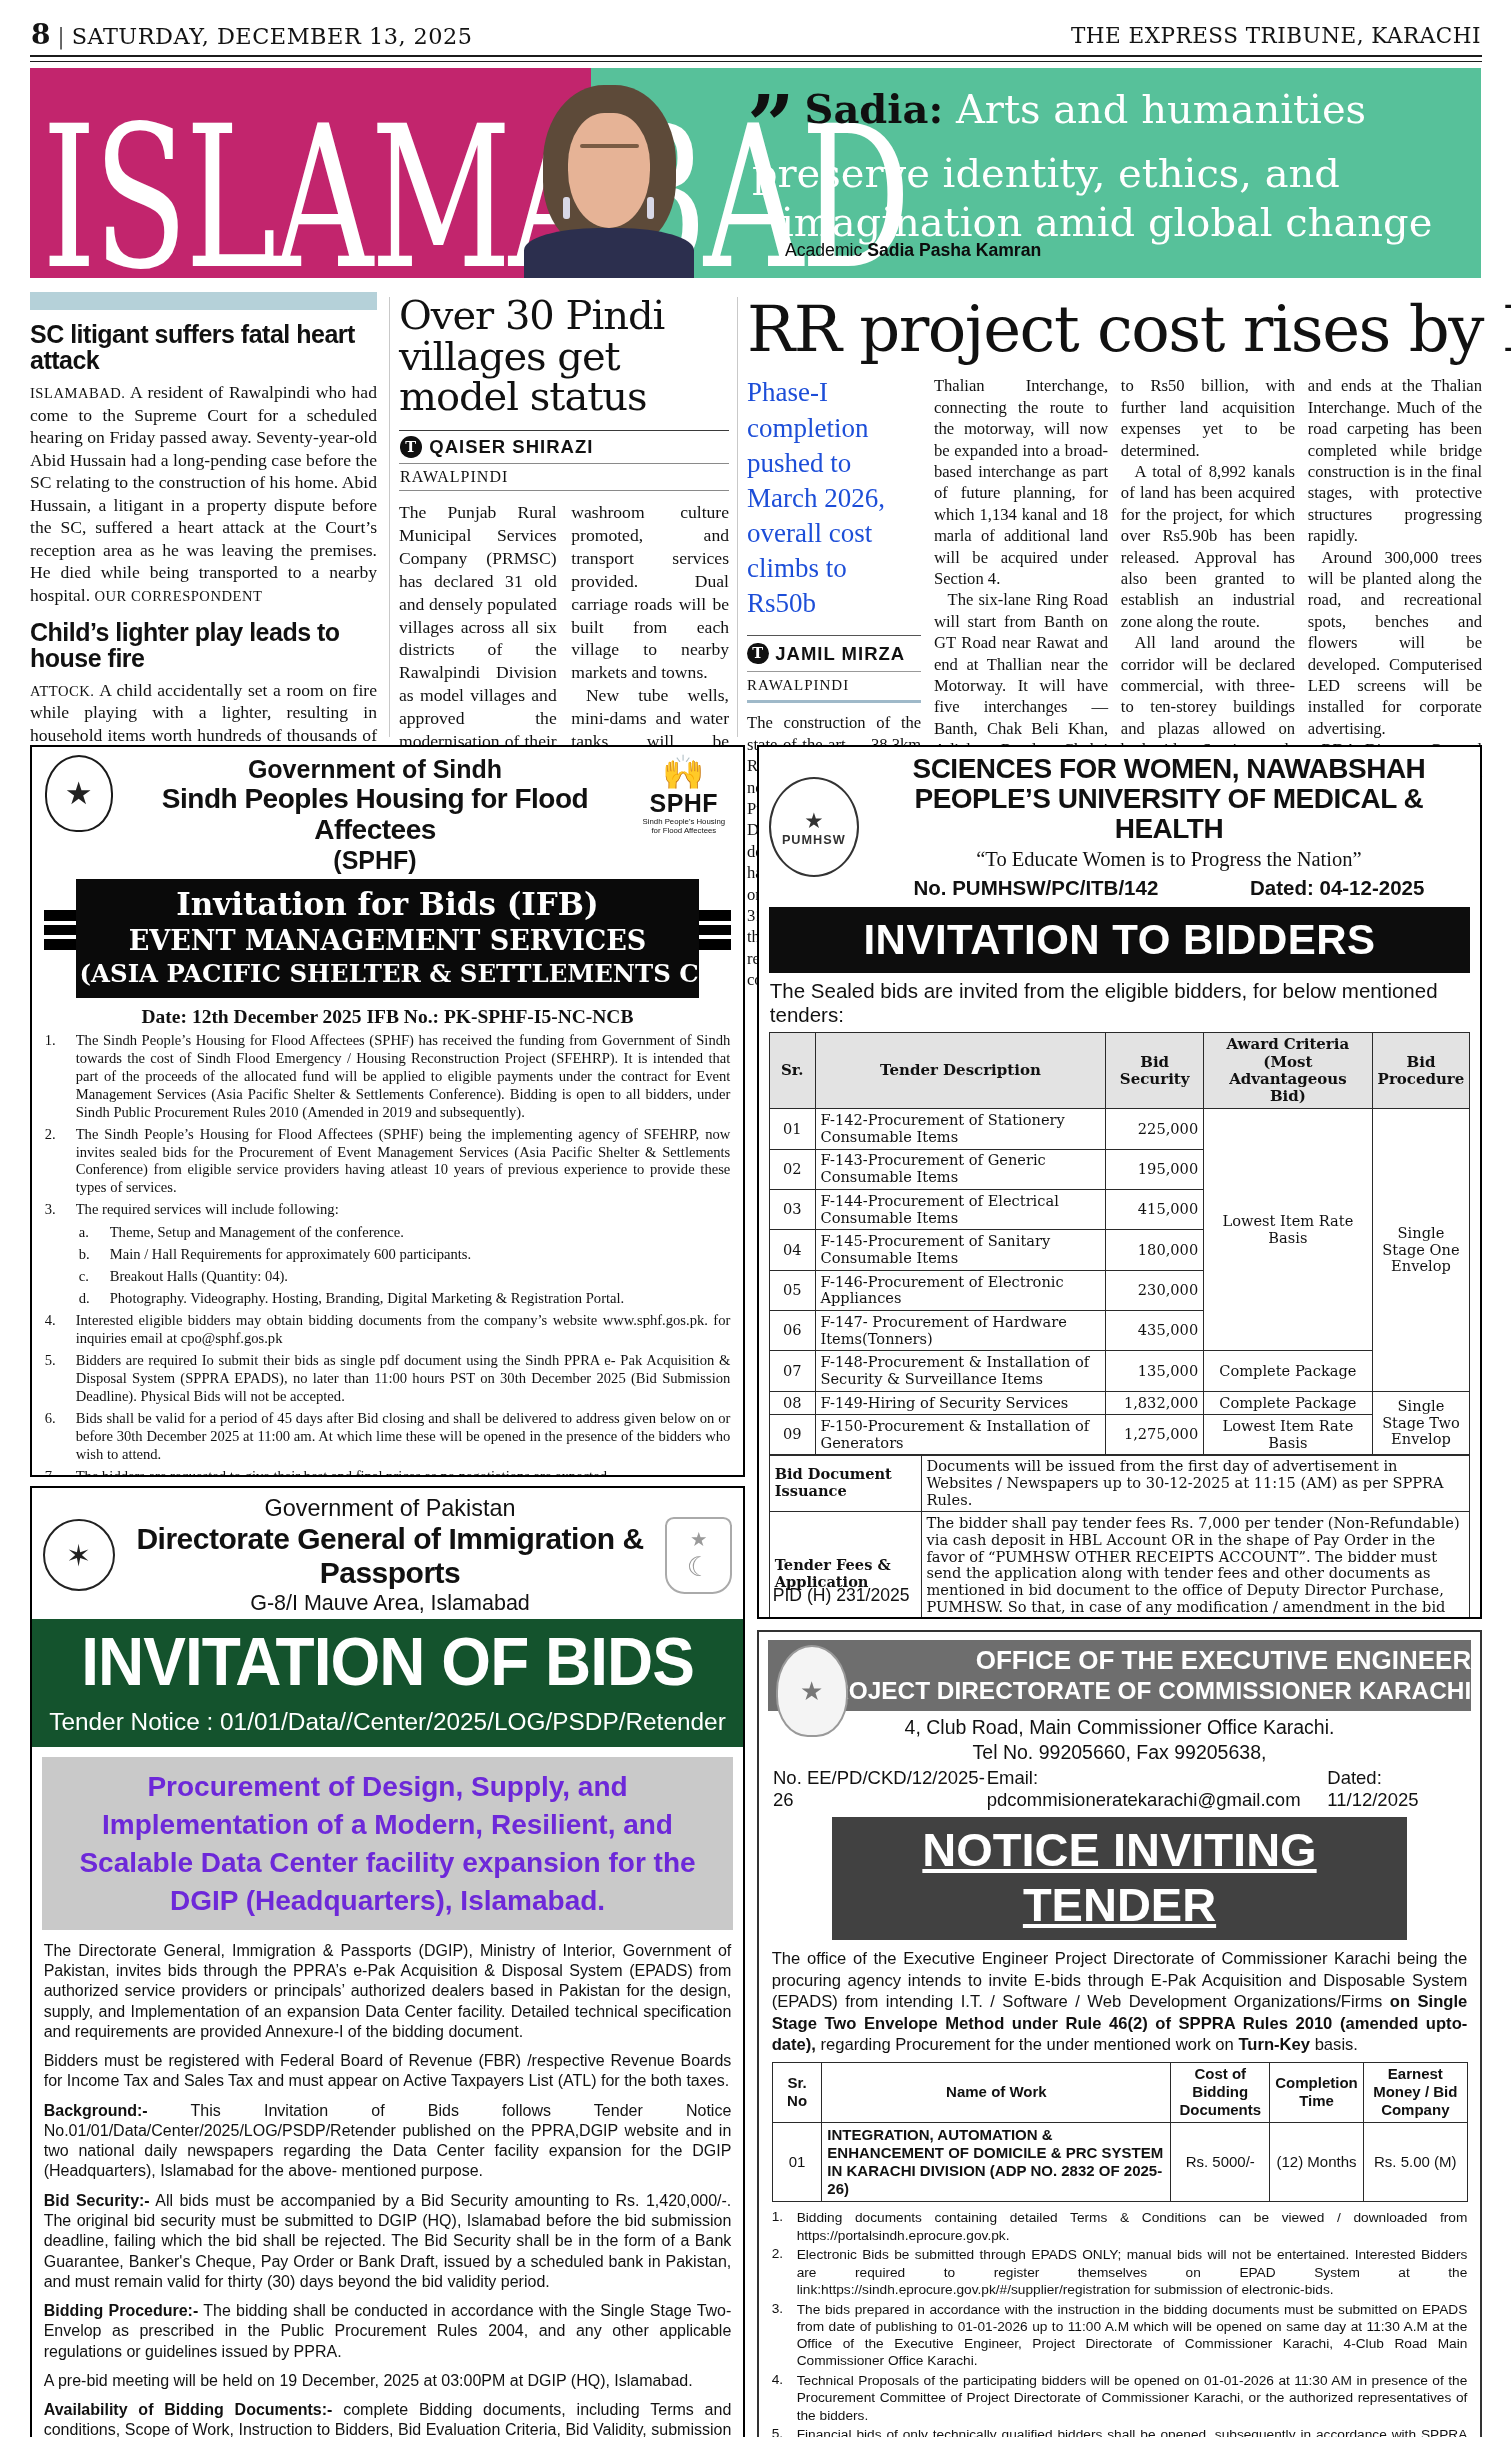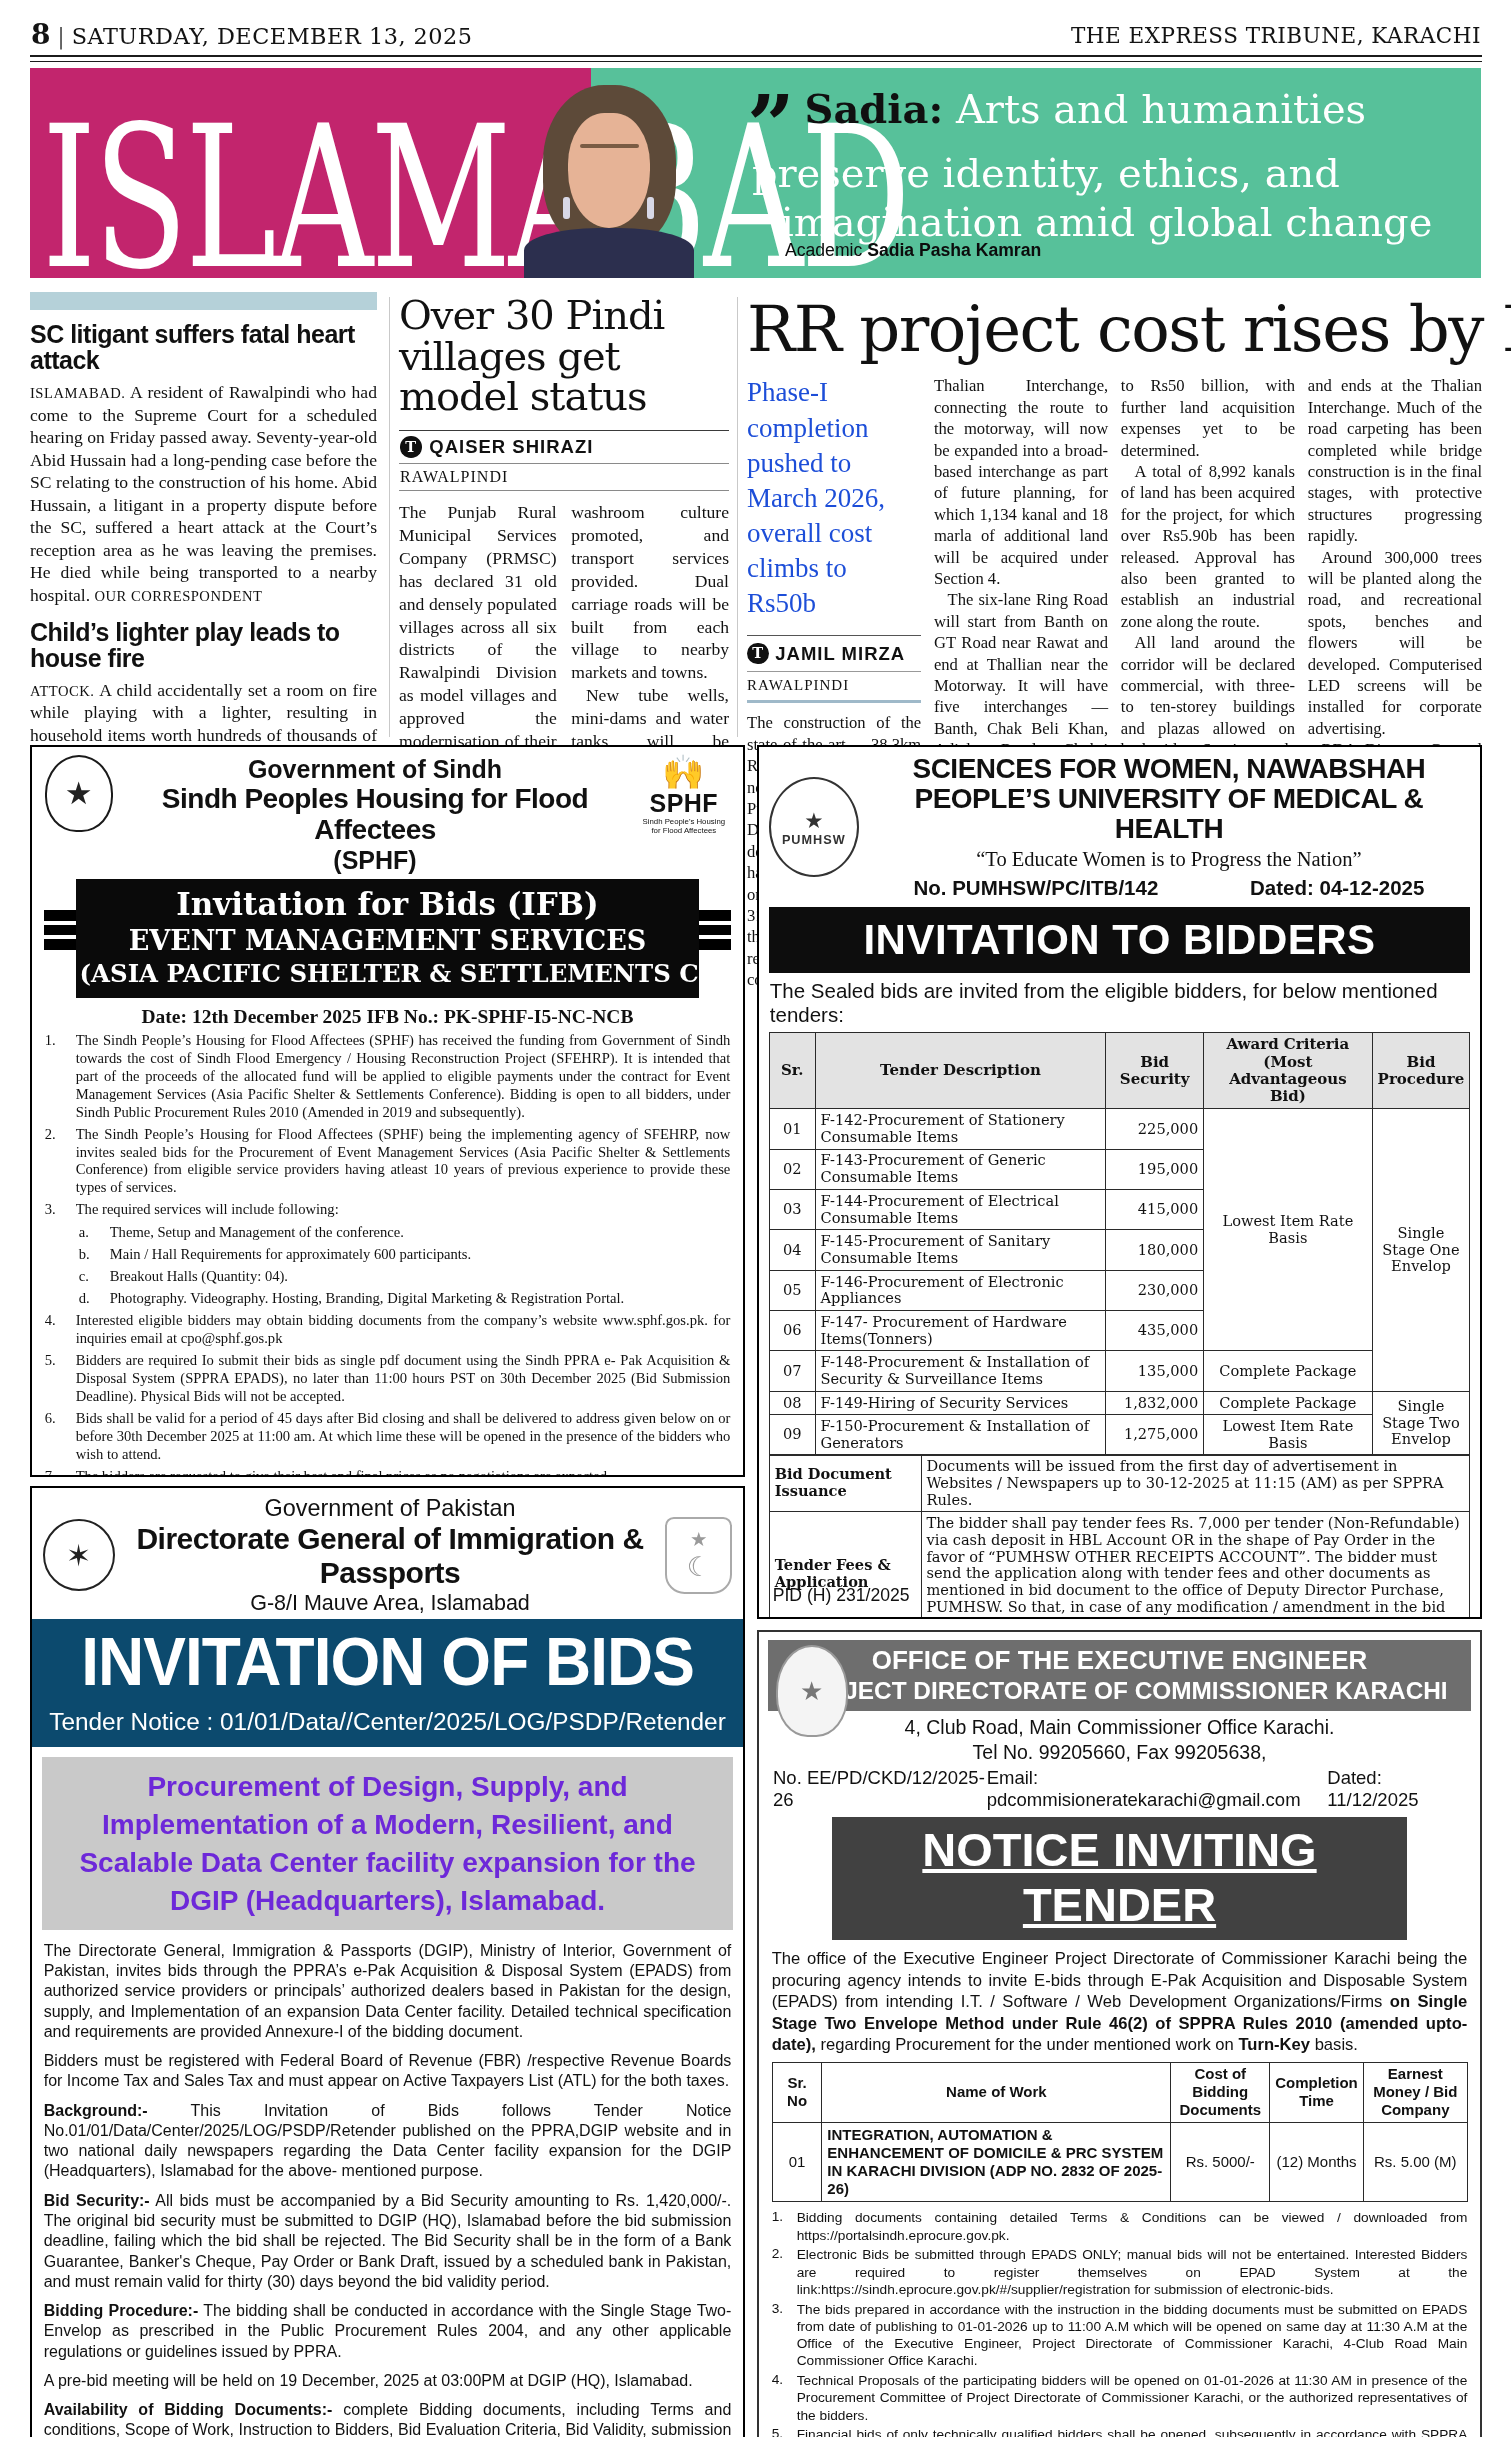--- a/index.html
+++ b/index.html
@@ -96,21 +96,21 @@
   
   .dgip{left:30px;top:1486px;width:715px;height:1168px;border:2.4px solid #000;font-family:"Liberation Sans",sans-serif;}
   .dgip-head{display:flex;align-items:center;gap:7.8px;padding:6.8px 10.7px 3.9px;}
   .dgip-crest{width:68px;height:68px;font-size:30px;}
   .dgip-mid{flex:1;text-align:center;line-height:1.15;}
   .dgip-mid .l1{font-size:23.4px;}
   .dgip-mid .l2{font-size:30px;font-weight:bold;letter-spacing:-0.5px;}
   .dgip-mid .l3{font-size:21.5px;}
   .pak-emb{width:63px;height:73px;flex:none;color:#9a9a9a;text-align:center;font-size:27px;border:2px solid #aaa;border-radius:8.8px 8.8px 19.5px 19.5px;display:flex;flex-direction:column;align-items:center;justify-content:center;}
   .pak-emb .s{font-size:19.5px;}
-  .dgip-banner{background:#0c4a6e;color:#fff;text-align:center;padding:7.8px 2.9px 10.7px;}
+  .dgip-banner{background:#14532d;color:#fff;text-align:center;padding:7.8px 2.9px 10.7px;}
   .dgip-banner .big{font-size:68px;font-weight:bold;line-height:1;letter-spacing:-1px;transform:scaleX(.94);}
   .dgip-banner .tn{font-size:24.4px;margin-top:13px;}
   .dgip-gray{margin:10.7px 9.8px;background:#c9c9c9;color:#6d28d9;text-align:center;font-weight:bold;font-size:28px;line-height:1.35;padding:10.7px 12.7px;}
   .dgip-body{padding:0 11.7px;font-size:16px;line-height:1.27;}
   .dgip-body p{margin:0 0 8.8px;text-align:justify;}
   .dgip-body b{font-weight:bold;}
 
   
   .pum{left:757px;top:745px;width:725px;height:874px;border:2px solid #000;padding:6.8px 9.8px;font-family:"Liberation Sans",sans-serif;}
   .pum-head{display:flex;gap:8.8px;align-items:center;}
@@ -126,21 +126,21 @@
   table.pt{width:100%;border-collapse:collapse;font-family:"DejaVu Serif",serif;}
   table.pt th,table.pt td{border:1.5px solid #2a2a2a;padding:2.9px 4.9px;font-size:14.6px;line-height:1.15;}
   table.pt th{font-size:15px;font-weight:bold;text-align:center;background:#e3e3e3;}
   td.c{text-align:center;} td.r{text-align:right;}
   td.lbl{font-weight:bold;font-size:15px;width:141px;line-height:1.3;}
   td.val{font-size:14px;line-height:1.3;}
   .pum-pid{position:absolute;left:13.7px;bottom:10.7px;font-size:17.6px;}
 
   
   .kar{left:757px;top:1630px;width:725px;height:1033px;border:2px solid #333;font-family:"Liberation Sans",sans-serif;}
-  .kar-band{margin:7.8px 8.8px 0;background:#6e6e6e;color:#fff;text-align:center;font-weight:bold;padding:4.9px 0 5.9px;line-height:1.2;}
+  .kar-band{margin:7.8px 8.8px 0;background:#6e6e6e;color:#fff;text-align:right;font-weight:bold;padding:4.9px 0 5.9px;line-height:1.2;}
   .kar-band .k1{font-size:26px;}
   .kar-band .k2{font-size:24.4px;}
   .kar-crest{position:absolute;left:16.6px;top:12.7px;width:68px;height:88px;color:#777;border:2px solid #999;border-radius:50% 50% 44% 44%;display:flex;align-items:center;justify-content:center;font-size:26px;background:#f4f4f4;}
   .kar-addr{text-align:center;font-size:19.5px;line-height:1.3;margin-top:3.9px;}
   .kar-norow{display:flex;justify-content:space-between;align-items:center;padding:1px 14px;font-size:18.5px;}
   .kar-banner{margin:4.9px 73px;background:#414141;color:#fff;text-align:center;font-size:47px;font-weight:bold;padding:5.9px 0 7.8px;}
   .kar-banner span{text-decoration:underline;}
   .kar-intro{padding:2.9px 12.7px;font-size:16.6px;line-height:1.3;text-align:justify;}
   table.kt{width:calc(100% - 25px);margin:2.9px 12.7px;border-collapse:collapse;}
   table.kt th,table.kt td{border:1.5px solid #2a2a2a;padding:2.9px 4.9px;font-size:15px;line-height:1.2;}

